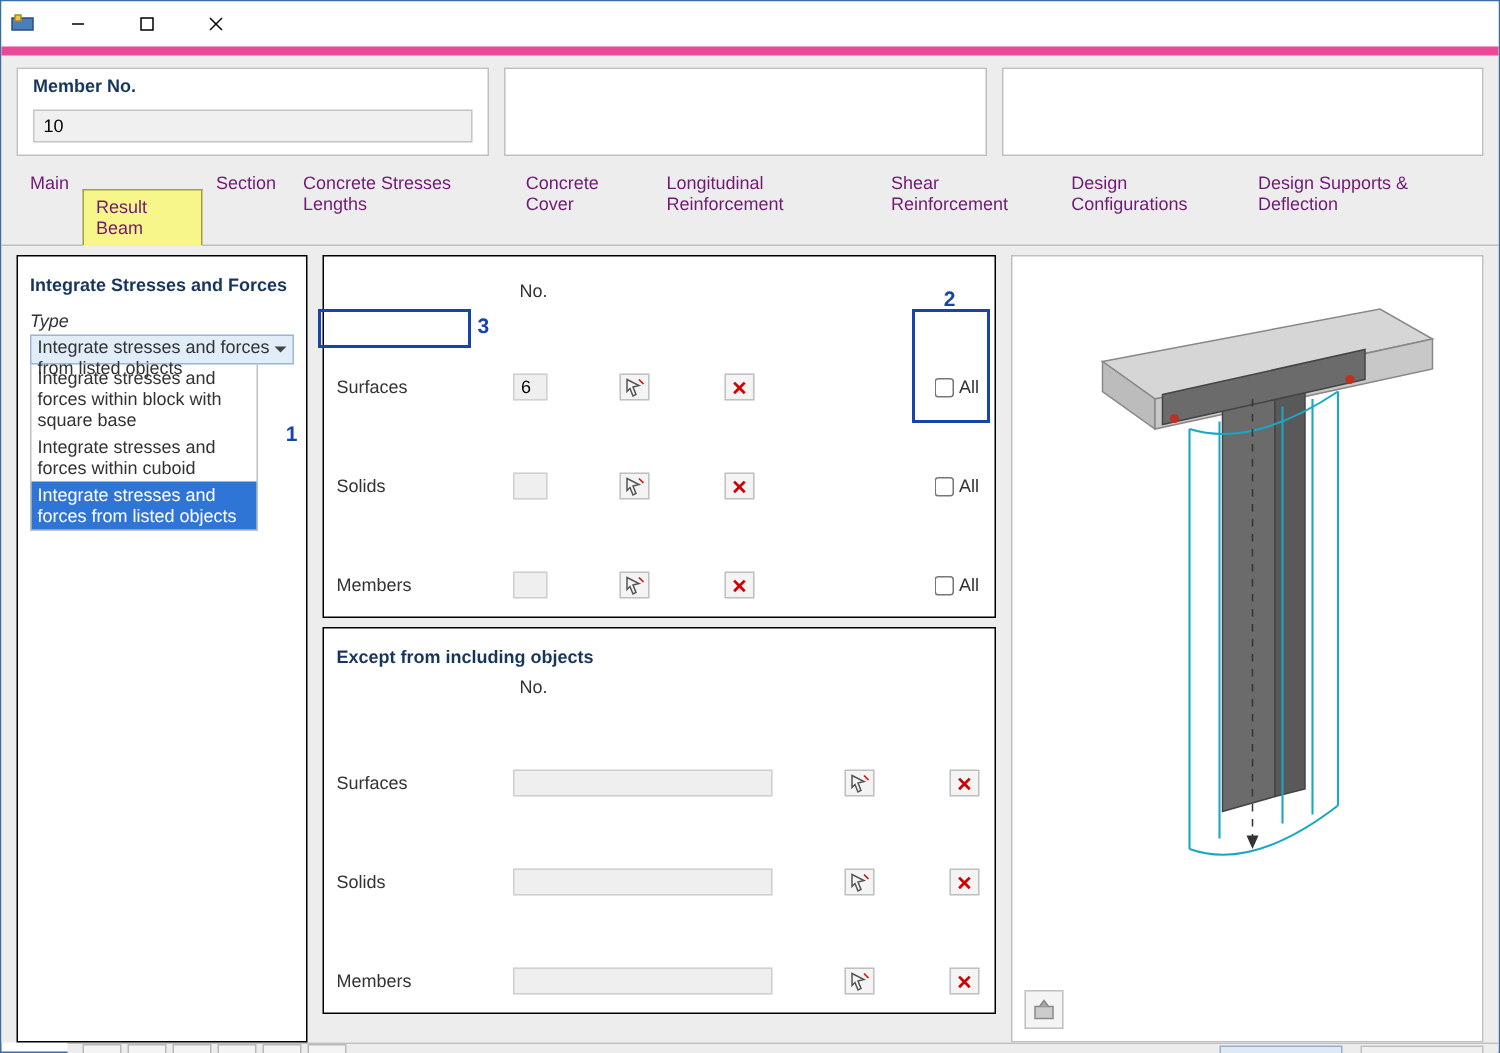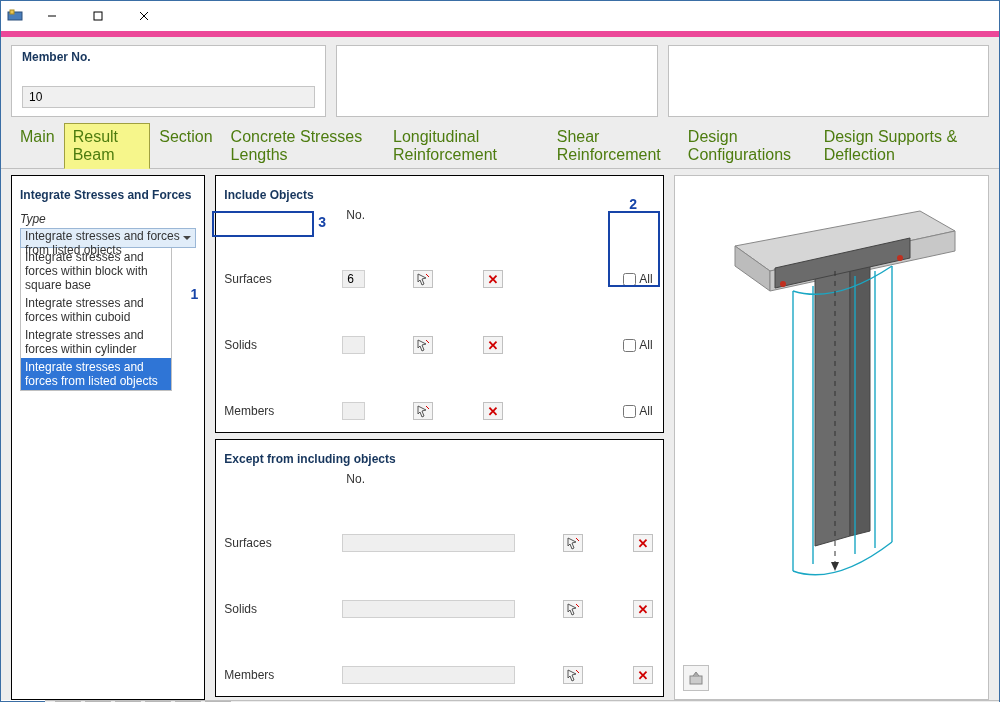--- a/index.html
+++ b/index.html
@@ -12,26 +12,26 @@
 .titlebar .icon { width: 16px; height: 16px; margin-right: 6px; }
 .titlebar .title { flex: 1; font-size: 12px; color: #000; }
 .titlebar .wbtn { width: 46px; height: 30px; display: flex; align-items: center; justify-content: center; }
 
 
 .header-region { padding: 8px 10px 6px 10px; display: flex; gap: 10px; background: #ededed; border-top: 6px solid #ec4899; }
 .header-box { background: #fff; border: 1px solid #c0c0c0; padding: 4px 10px 8px 10px; }
 .header-box.left { width: 315px; }
 .header-box.blank { flex: 1; }
 .header-label { font-weight: 600; color: #17365d; font-size: 12px; }
-.header-input { margin-top: 22px; width: 100%; height: 22px; border: 1px solid #c5c5c5; padding: 0 6px; background: #f0f0f0; font-size: 12px; }
+.header-input { margin-top: 9px; width: 100%; height: 22px; border: 1px solid #c5c5c5; padding: 0 6px; background: #f0f0f0; font-size: 12px; }
 
 
 .tabs { display: flex; gap: 0; padding: 0 10px; background: #ededed; border-bottom: 1px solid #c0c0c0; }
-.tab { padding: 4px 8px; font-size: 16px; color: #4d7c0f; cursor: pointer; border: 1px solid transparent; margin-bottom: -1px; }
-.tab.active { background: #f6f68b; border: 1px solid #a0a040; border-bottom: 1px solid #f6f68b; }
+.tab { padding: 4px 8px; font-size: 12px; color: #701a75; cursor: pointer; border: 1px solid transparent; margin-bottom: -1px; }
+.tab.active { background: #f6f68b; border: 1px solid #a0a040; border-bottom: 1px solid #f6f68b; margin-top: 16px; }
 
 
 .main { flex: 1; display: flex; gap: 10px; padding: 6px 10px 0 10px; background: #ededed; }
 .left-col { width: 345px; display: flex; flex-direction: column; gap: 6px; }
 .mid-col { flex: 1; display: flex; flex-direction: column; gap: 6px; }
 .right-col { width: 315px; }
 
 .panel { background: #fff; border: 1px solid #000000; padding: 12px 8px; }
 .panel-title { font-weight: 600; color: #17365d; font-size: 12px; margin-bottom: 6px; }
 
@@ -106,45 +106,44 @@
     </div>
     <div class="header-box blank"></div>
     <div class="header-box blank"></div>
   </div>
 
   <div class="tabs">
     <div class="tab">Main</div>
     <div class="tab active">Result Beam</div>
     <div class="tab">Section</div>
     <div class="tab">Concrete Stresses Lengths</div>
+    <div class="tab">Concrete Cover</div>
     <div class="tab">Longitudinal Reinforcement</div>
     <div class="tab">Shear Reinforcement</div>
     <div class="tab">Design Configurations</div>
     <div class="tab">Design Supports &amp; Deflection</div>
   </div>
 
   <div class="main">
     <div class="left-col">
       <div class="panel" style="flex:1; position:relative;">
         <div class="panel-title">Integrate Stresses and Forces</div>
         <div class="field-label" style="margin-top:10px;font-style:italic;">Type</div>
         <div class="select"><span>Integrate stresses and forces from listed objects</span></div>
         <div class="dropdown" style="width:calc(100% - 24px);">
           <div class="dd-item">Integrate stresses and forces within block with square base</div>
           <div class="dd-item">Integrate stresses and forces within cuboid</div>
-          <div class="dd-item">Integrate stresses and forces within cylinder</div>
           <div class="dd-item sel">Integrate stresses and forces from listed objects</div>
         </div>
         <span class="annot" style="right:6px; top:110px;">1</span>
       </div>
     </div>
 
     <div class="mid-col">
       <div class="panel" style="position:relative;">
-        <div class="panel-title">Include Objects</div>
         <span class="annot" style="right:26px; top:20px;">2</span>
         <div style="position:absolute; left:-3px; top:36px; width:100px; height:24px;" class="hl-box"></div>
         <span class="annot" style="left:102px; top:38px;">3</span>
         <div style="position:absolute; right:4px; top:36px; width:50px; height:74px;" class="hl-box"></div>
 
         <div class="grid-table" style="margin-top:4px;">
           <div></div>
           <div class="gt-head" style="text-align:left; padding-left:4px;">No.</div>
           <div></div>
             <div></div>

